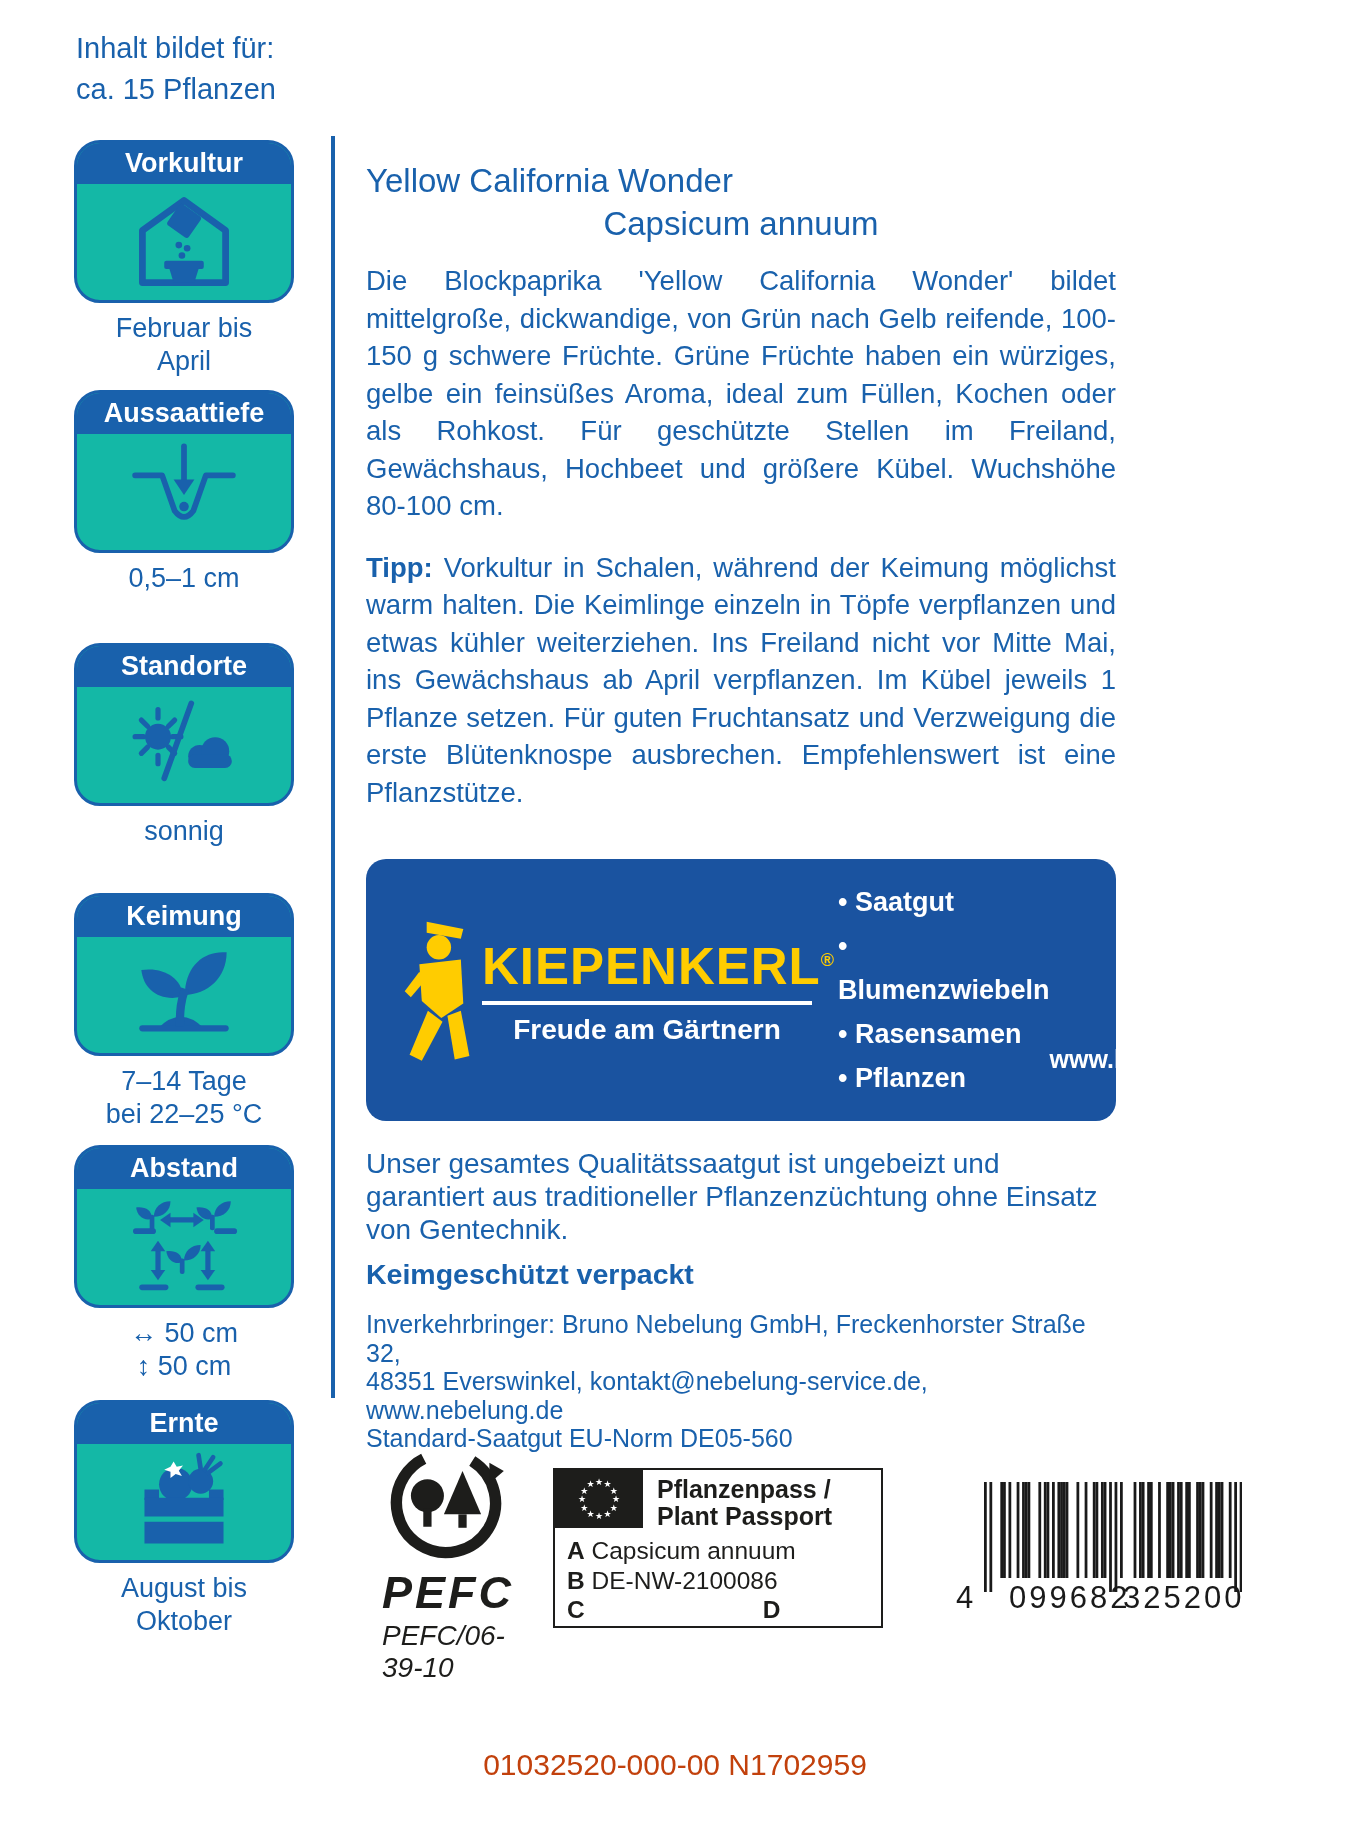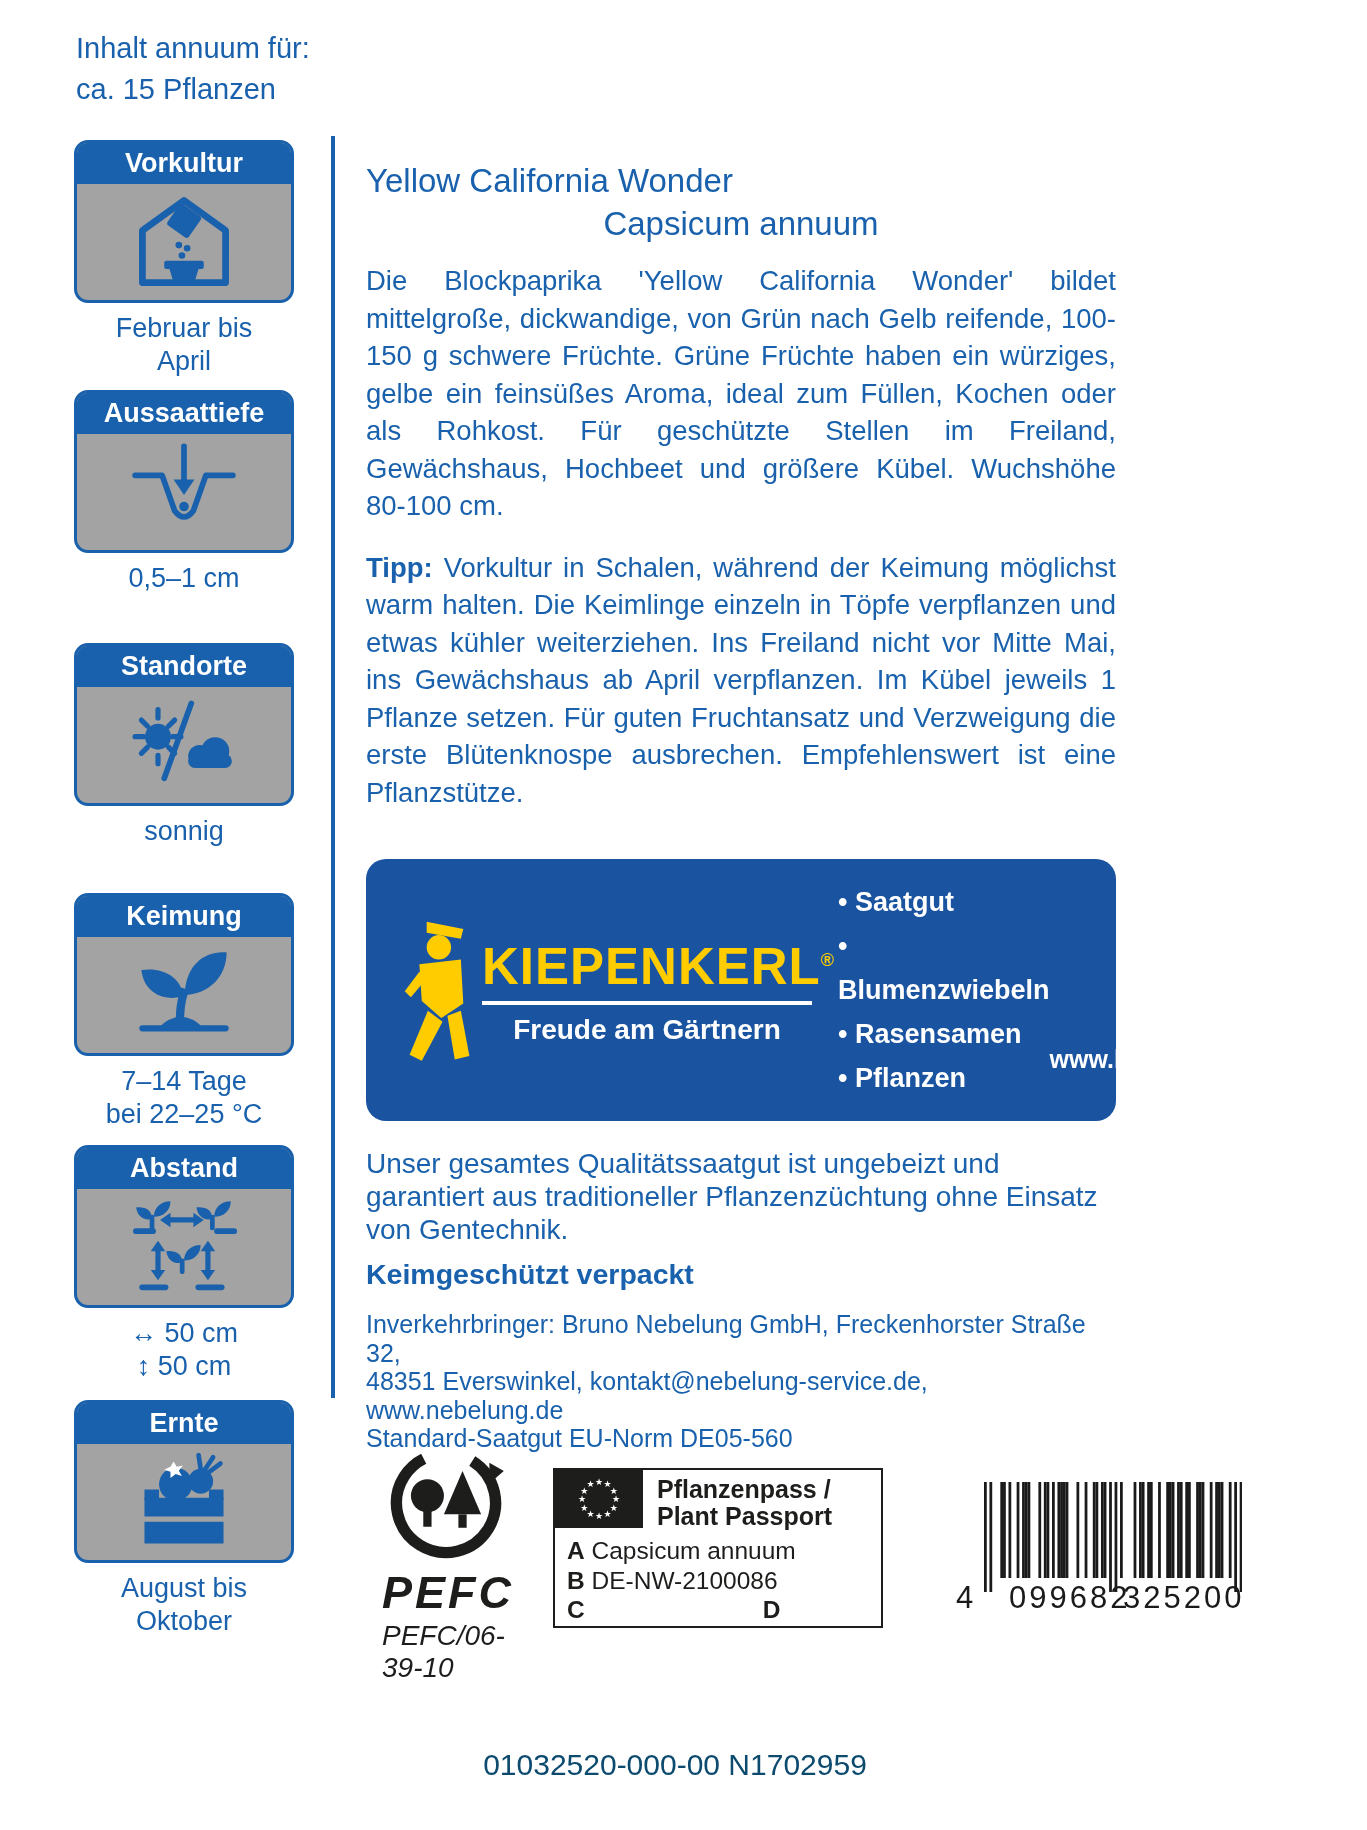--- a/index.html
+++ b/index.html
@@ -6,21 +6,21 @@
   :root{ --blue:#1961ac; --banner:#1a53a0; --yellow:#ffcc00; --ink:#1d1d1b; }
   .page{position:relative;width:1367px;height:1830px;background:#fff;overflow:hidden;
         font-family:"Liberation Sans","DejaVu Sans",sans-serif;color:var(--blue);}
   .pre{white-space:pre-line;}
   
   .inhalt{position:absolute;left:76px;top:28px;font-size:29px;line-height:41px;font-weight:500;}
   
   .divider{position:absolute;left:331px;top:136px;width:4px;height:1262px;background:var(--blue);}
   
   .side-group{position:absolute;left:74px;width:220px;text-align:center;}
-  .side-box{border:3.5px solid var(--blue);border-radius:14px;overflow:hidden;background:#a3a3a3;}
+  .side-box{border:3.5px solid var(--blue);border-radius:26px;overflow:hidden;background:#14b8a6;}
   .side-head{background:var(--blue);color:#fff;font-weight:bold;font-size:27px;height:41px;line-height:41px;}
   .side-body{height:116px;display:flex;align-items:center;justify-content:center;}
   .caption{margin-top:9px;font-size:27px;line-height:33px;font-weight:500;}
   .ic{color:var(--blue);display:block;}
   
   .main{position:absolute;left:366px;top:138px;width:750px;}
   .title{font-family:"DejaVu Serif","Liberation Serif",serif;font-weight:bold;font-size:71px;
          line-height:1.05;text-align:center;letter-spacing:-1px;}
   .variety{margin-top:25px;text-align:left;font-size:33px;font-weight:normal;line-height:36px;}
   .botanical{margin-top:7px;text-align:center;font-size:33px;line-height:36px;}
@@ -57,29 +57,29 @@
   .pp-rows{position:absolute;left:12px;top:66px;width:300px;font-size:24.5px;line-height:29.5px;}
   .pp-cd{display:flex;}
   .pp-d{margin-left:178px;}
   
   .barcode{position:absolute;left:984px;top:1482px;width:258px;height:132px;color:var(--ink);}
   .bc-digit{position:absolute;font-size:31px;letter-spacing:3px;color:#1a1a1a;top:98px;}
   .bc-lead{left:-28px;letter-spacing:0;}
   .bc-g1{left:14px;margin-left:11px;}
   .bc-g2{left:139px;}
   
-  .article{position:absolute;left:0;top:1748px;width:1350px;text-align:center;color:#0c4a6e;font-size:30px;}
+  .article{position:absolute;left:0;top:1748px;width:1350px;text-align:center;color:#c2410c;font-size:30px;}
 </style>
 </head>
 <body>
 
 <div class="page">
 
   <div class="inhalt">
-    <div>Inhalt annuum für:</div>
+    <div>Inhalt bildet für:</div>
     <div>ca. 15 Pflanzen</div>
   </div>
 
   <div class="divider"></div>
 
   <div class="side-group" style="top:140px">
     <div class="side-box">
       <div class="side-head">Vorkultur</div>
       <div class="side-body">
         <svg class="ic" width="118" height="104" viewBox="0 0 110 100">

